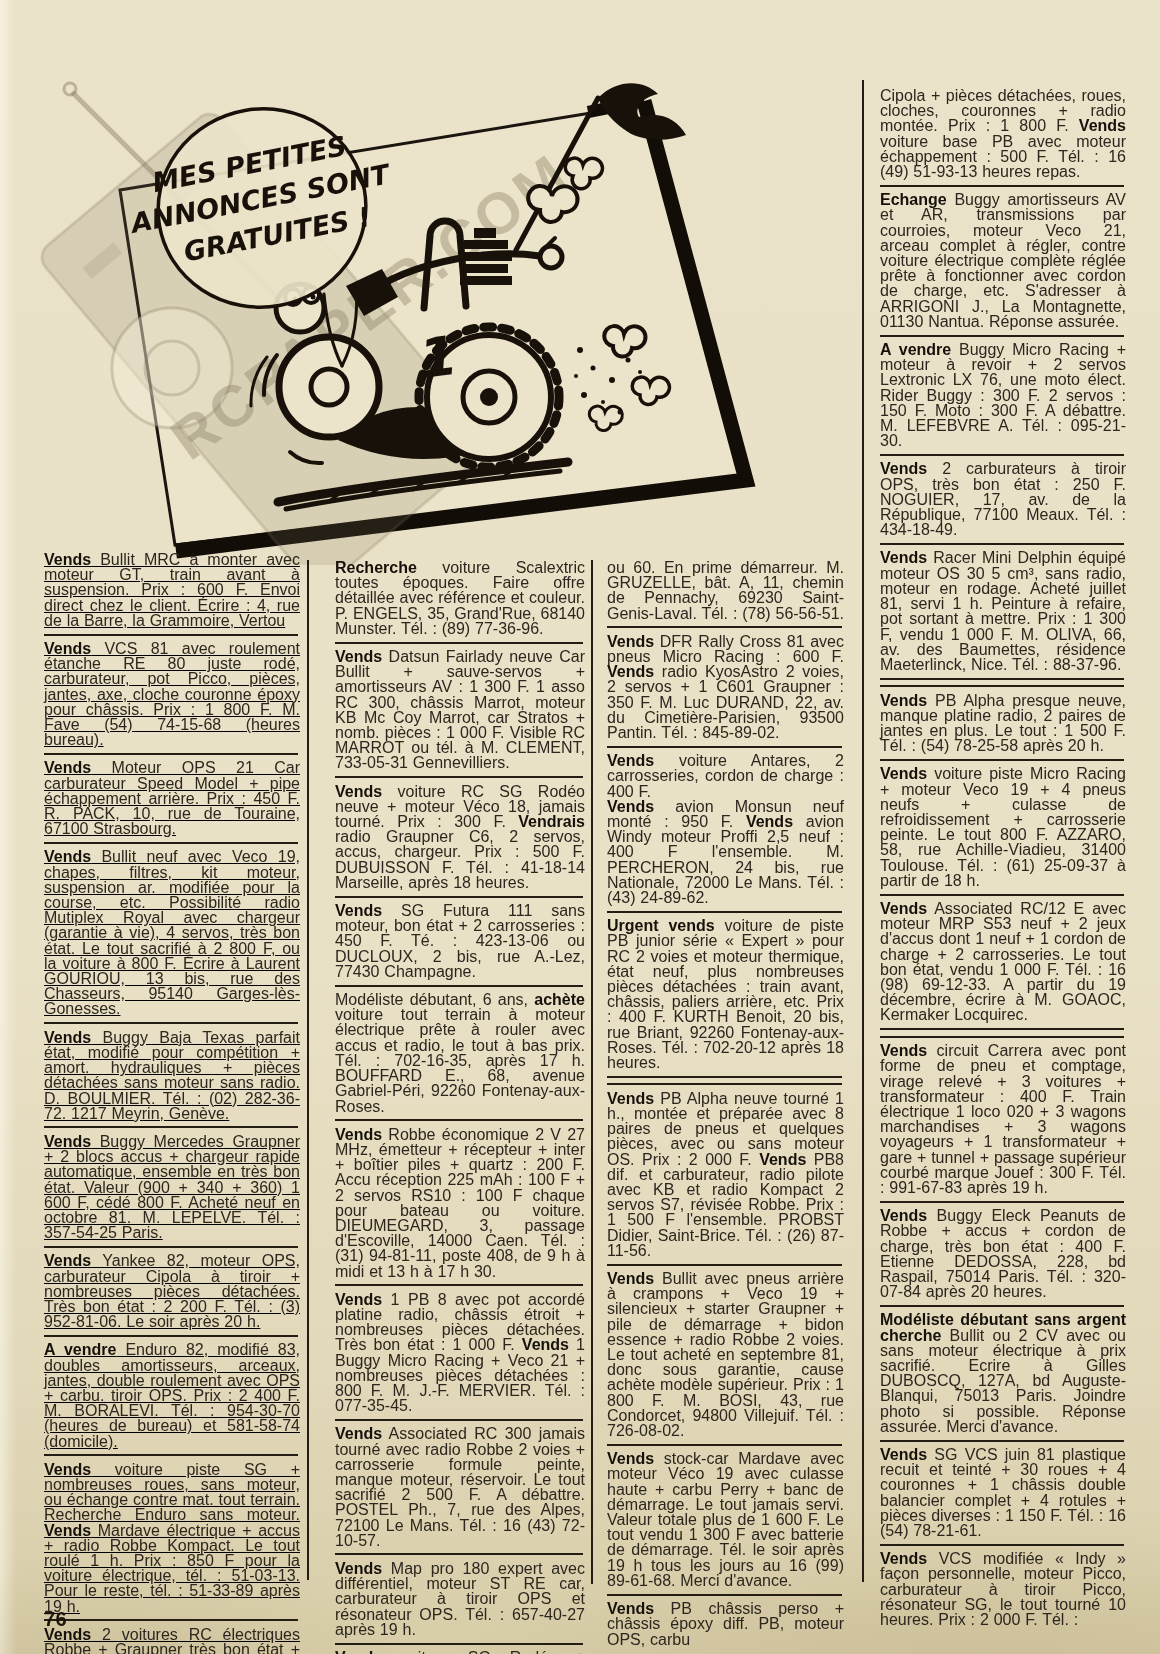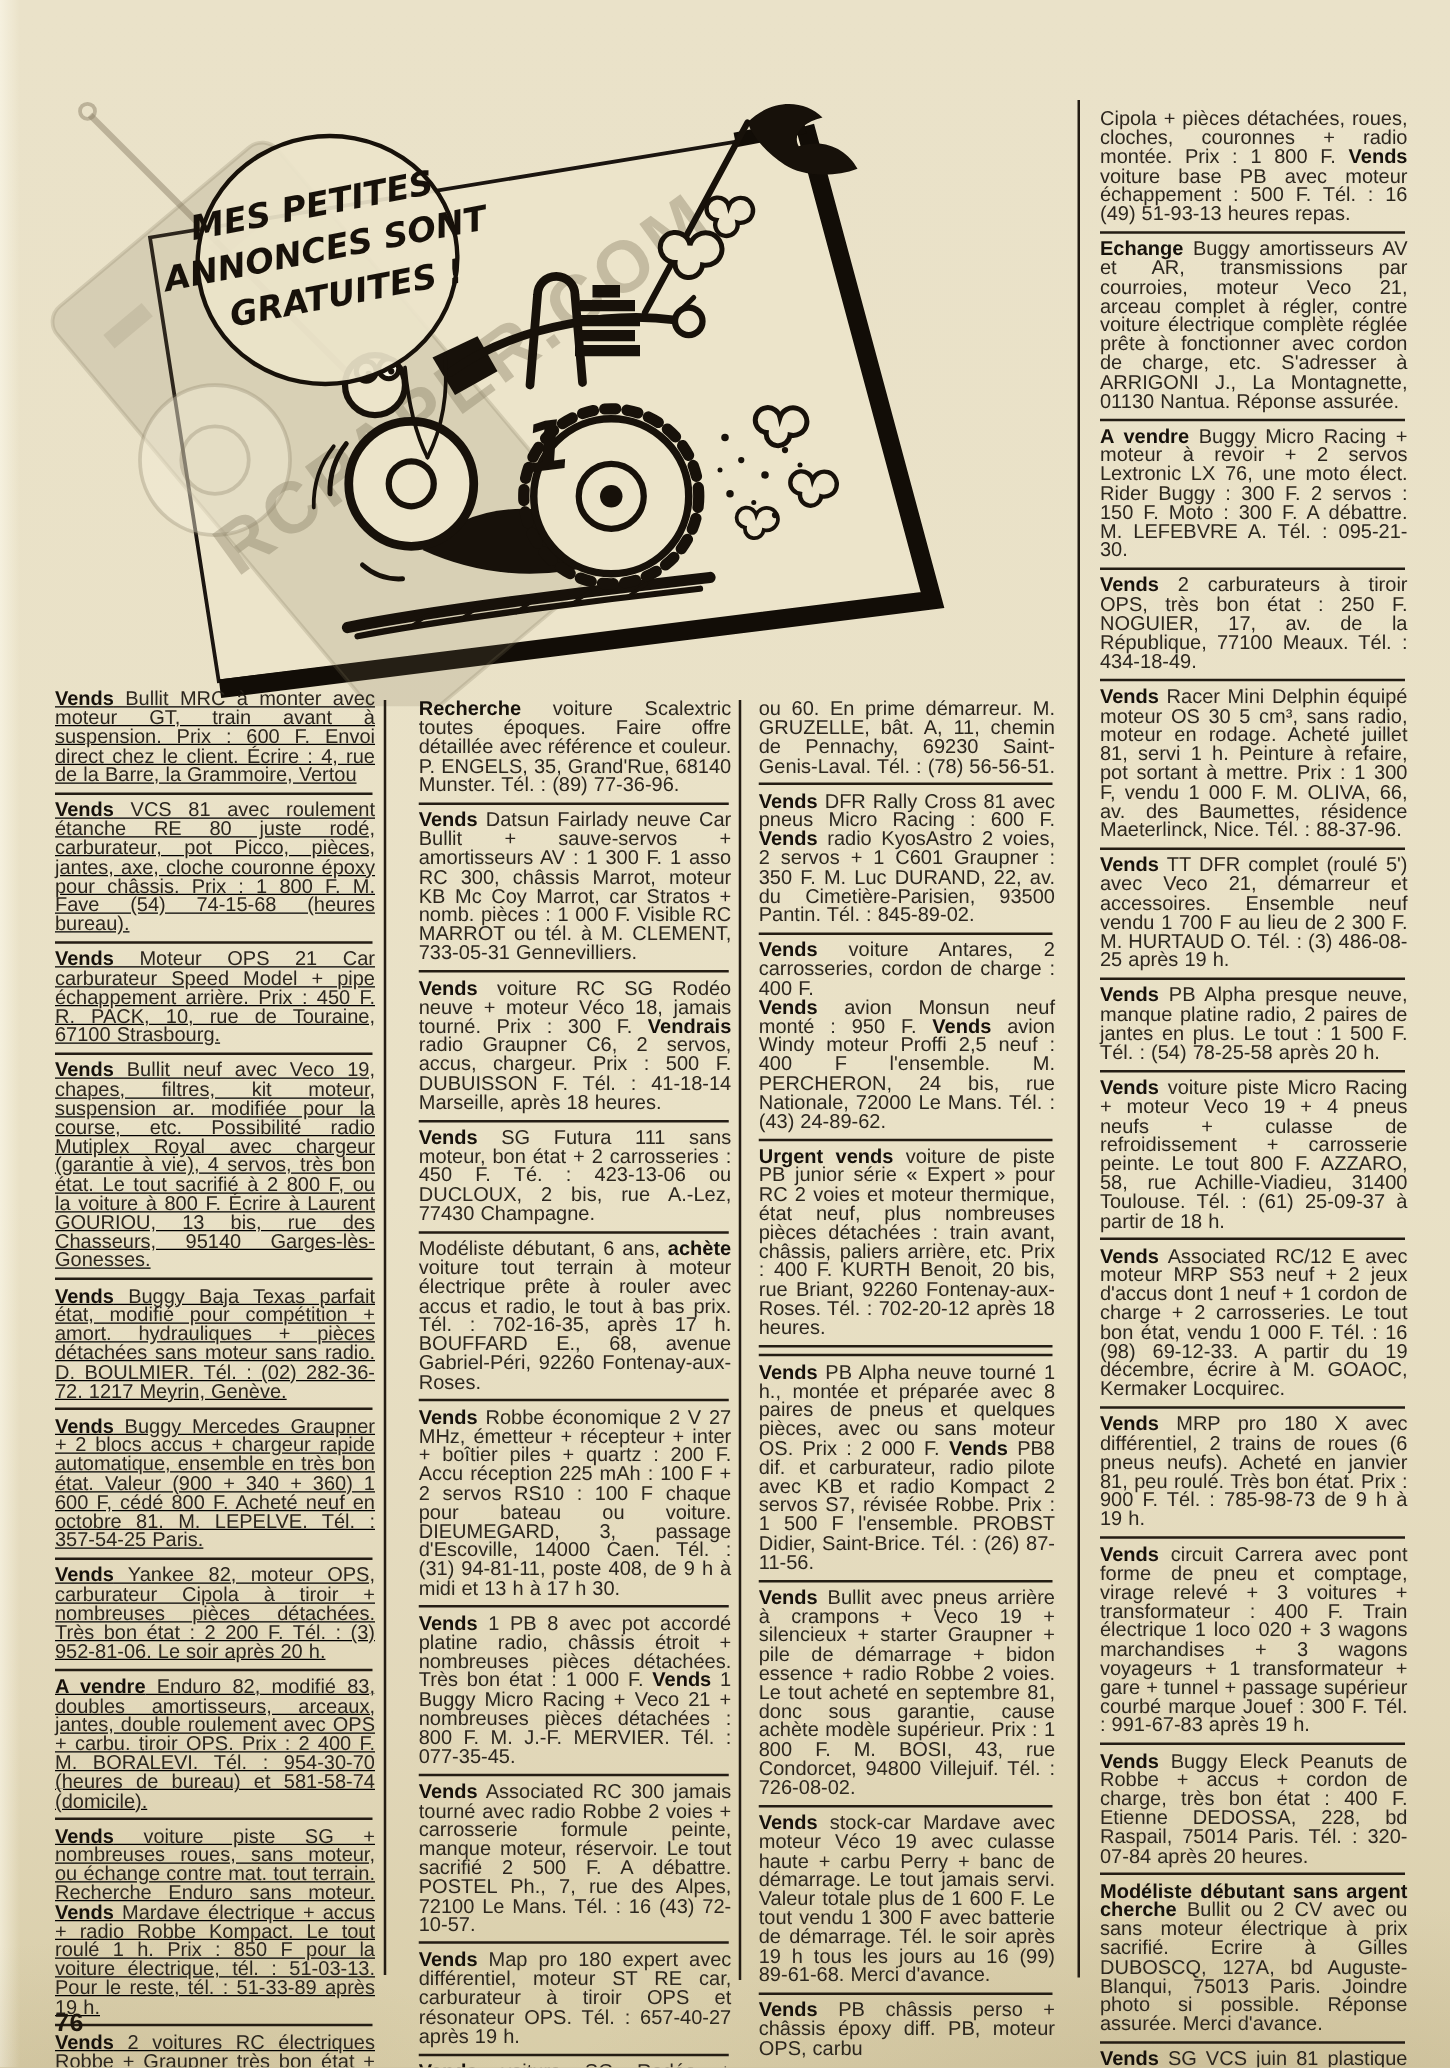--- a/index.html
+++ b/index.html
@@ -210,29 +210,27 @@
       <div class="ad"><span>Cipola + pièces détachées, roues, cloches, couronnes + radio montée. Prix : 1 800 F. </span><span class="lead">Vends</span><span> voiture base PB avec moteur échappement : 500 F. Tél. : 16 (49) 51-93-13 heures repas.</span></div>
       <div class="rule"></div>
       <div class="ad"><span class="lead">Echange</span><span> Buggy amortisseurs AV et AR, transmissions par courroies, moteur Veco 21, arceau complet à régler, contre voiture électrique complète réglée prête à fonctionner avec cordon de charge, etc. S'adresser à ARRIGONI J., La Montagnette, 01130 Nantua. Réponse assurée.</span></div>
       <div class="rule"></div>
       <div class="ad"><span class="lead">A vendre</span><span> Buggy Micro Racing + moteur à revoir + 2 servos Lextronic LX 76, une moto élect. Rider Buggy : 300 F. 2 servos : 150 F. Moto : 300 F. A débattre. M. LEFEBVRE A. Tél. : 095-21-30.</span></div>
       <div class="rule"></div>
       <div class="ad"><span class="lead">Vends</span><span> 2 carburateurs à tiroir OPS, très bon état : 250 F. NOGUIER, 17, av. de la République, 77100 Meaux. Tél. : 434-18-49.</span></div>
       <div class="rule"></div>
       <div class="ad"><span class="lead">Vends</span><span> Racer Mini Delphin équipé moteur OS 30 5 cm³, sans radio, moteur en rodage. Acheté juillet 81, servi 1 h. Peinture à refaire, pot sortant à mettre. Prix : 1 300 F, vendu 1 000 F. M. OLIVA, 66, av. des Baumettes, résidence Maeterlinck, Nice. Tél. : 88-37-96.</span></div>
       <div class="rule"></div>
-      <div class="ad"><span class="lead">Vends</span><span> TT DFR complet (roulé 5') avec Veco 21, démarreur et accessoires. Ensemble neuf vendu 1 700 F au lieu de 2 300 F. M. HURTAUD O. Tél. : (3) 486-08-25 après 19 h.</span></div>
       <div class="rule"></div>
       <div class="ad"><span class="lead">Vends</span><span> PB Alpha presque neuve, manque platine radio, 2 paires de jantes en plus. Le tout : 1 500 F. Tél. : (54) 78-25-58 après 20 h.</span></div>
       <div class="rule"></div>
       <div class="ad"><span class="lead">Vends</span><span> voiture piste Micro Racing + moteur Veco 19 + 4 pneus neufs + culasse de refroidissement + carrosserie peinte. Le tout 800 F. AZZARO, 58, rue Achille-Viadieu, 31400 Toulouse. Tél. : (61) 25-09-37 à partir de 18 h.</span></div>
       <div class="rule"></div>
       <div class="ad"><span class="lead">Vends</span><span> Associated RC/12 E avec moteur MRP S53 neuf + 2 jeux d'accus dont 1 neuf + 1 cordon de charge + 2 carrosseries. Le tout bon état, vendu 1 000 F. Tél. : 16 (98) 69-12-33. A partir du 19 décembre, écrire à M. GOAOC, Kermaker Locquirec.</span></div>
       <div class="rule"></div>
-      <div class="ad"><span class="lead">Vends</span><span> MRP pro 180 X avec différentiel, 2 trains de roues (6 pneus neufs). Acheté en janvier 81, peu roulé. Très bon état. Prix : 900 F. Tél. : 785-98-73 de 9 h à 19 h.</span></div>
       <div class="rule"></div>
       <div class="ad"><span class="lead">Vends</span><span> circuit Carrera avec pont forme de pneu et comptage, virage relevé + 3 voitures + transformateur : 400 F. Train électrique 1 loco 020 + 3 wagons marchandises + 3 wagons voyageurs + 1 transformateur + gare + tunnel + passage supérieur courbé marque Jouef : 300 F. Tél. : 991-67-83 après 19 h.</span></div>
       <div class="rule"></div>
       <div class="ad"><span class="lead">Vends</span><span> Buggy Eleck Peanuts de Robbe + accus + cordon de charge, très bon état : 400 F. Etienne DEDOSSA, 228, bd Raspail, 75014 Paris. Tél. : 320-07-84 après 20 heures.</span></div>
       <div class="rule"></div>
       <div class="ad"><span class="lead">Modéliste débutant sans argent cherche</span><span> Bullit ou 2 CV avec ou sans moteur électrique à prix sacrifié. Ecrire à Gilles DUBOSCQ, 127A, bd Auguste-Blanqui, 75013 Paris. Joindre photo si possible. Réponse assurée. Merci d'avance.</span></div>
       <div class="rule"></div>
       <div class="ad"><span class="lead">Vends</span><span> SG VCS juin 81 plastique recuit et teinté + 30 roues + 4 couronnes + 1 châssis double balancier complet + 4 rotules + pièces diverses : 1 150 F. Tél. : 16 (54) 78-21-61.</span></div>
       <div class="rule"></div>
       <div class="ad"><span class="lead">Vends</span><span> VCS modifiée « Indy » façon personnelle, moteur Picco, carburateur à tiroir Picco, résonateur SG, le tout tourné 10 heures. Prix : 2 000 F. Tél. :</span></div>

